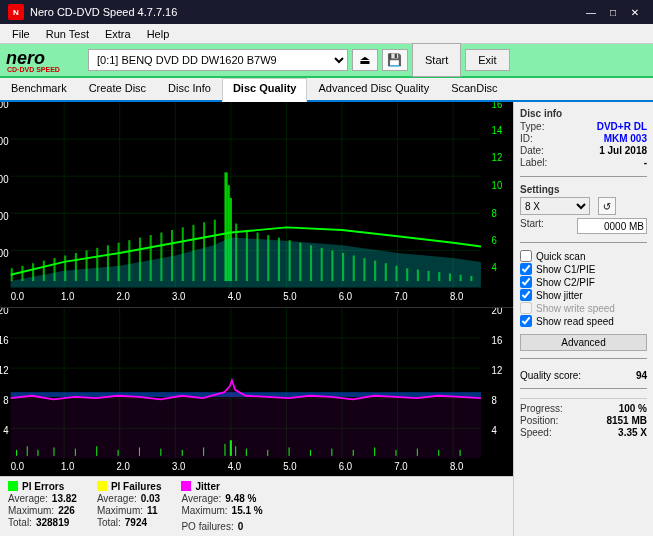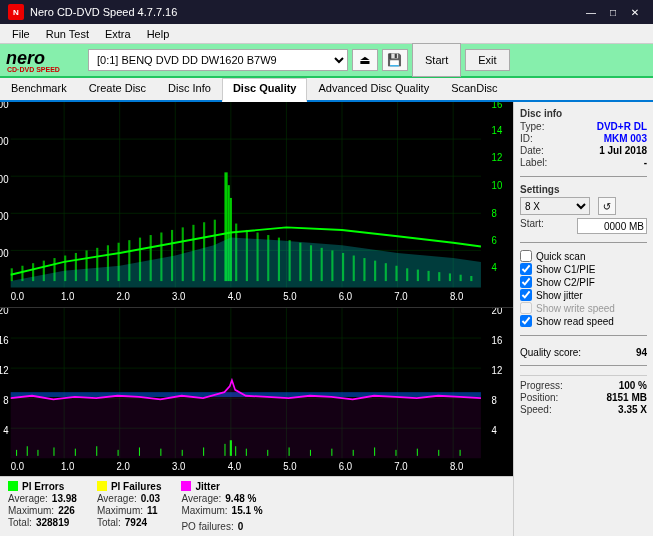--- a/index.html
+++ b/index.html
@@ -311,21 +311,21 @@
 
     <div class="stats-bar">
 
       <div class="stat-group">
         <div class="stat-header">
           <span class="stat-color legend-pi-errors"></span>
           <span>PI Errors</span>
         </div>
         <div class="stat-row">
           <span class="stat-label">Average:</span>
-          <span class="stat-value">13.98</span>
+          <span class="stat-value">13.82</span>
         </div>
         <div class="stat-row">
           <span class="stat-label">Maximum:</span>
           <span class="stat-value">226</span>
         </div>
         <div class="stat-row">
           <span class="stat-label">Total:</span>
           <span class="stat-value">328819</span>
         </div>
       </div>
@@ -430,20 +430,21 @@
       <div class="checkbox-row">
         <input type="checkbox" disabled="" style="">
         <span style="color:#999;">Show write speed</span>
       </div>
       <div class="checkbox-row">
         <input type="checkbox" checked="" style="">
         <span>Show read speed</span>
       </div>
     </div>
 
+    <button class="advanced-btn">Advanced</button>
 
     <div class="divider"></div>
 
     <div class="quality-row">
       <span>Quality score:</span>
       <span class="quality-value">94</span>
     </div>
 
     <div class="divider"></div>
 

